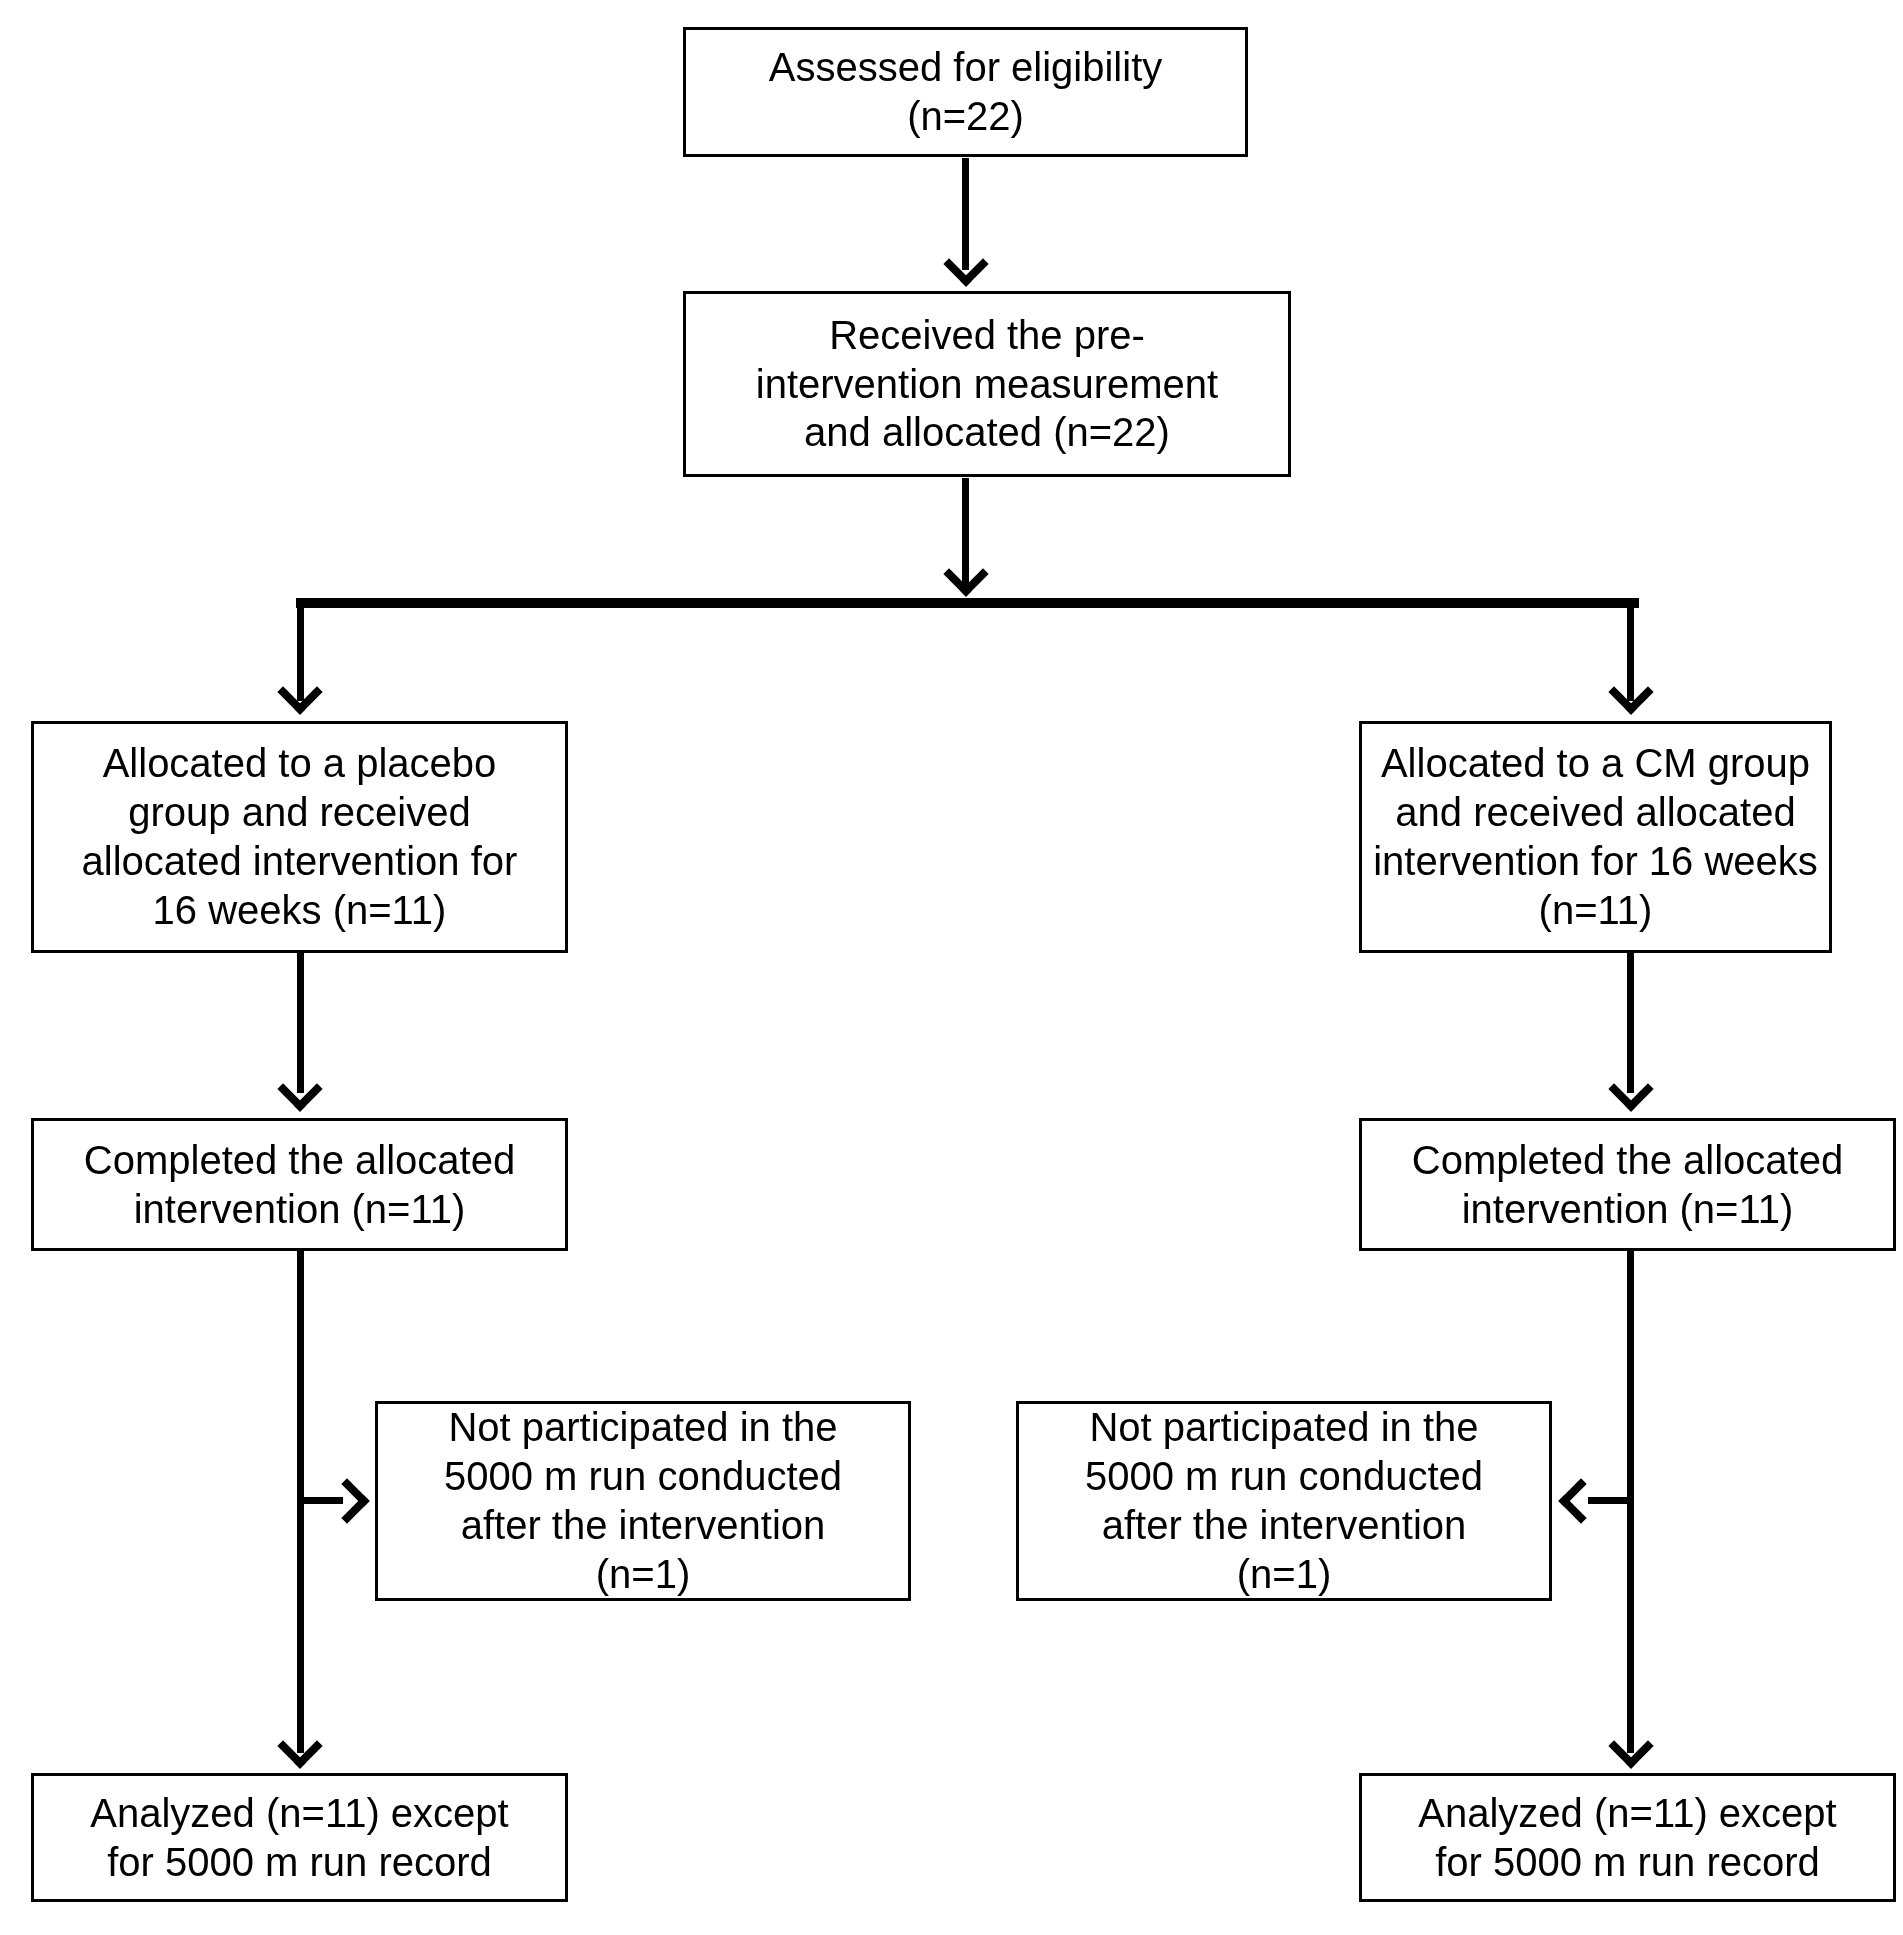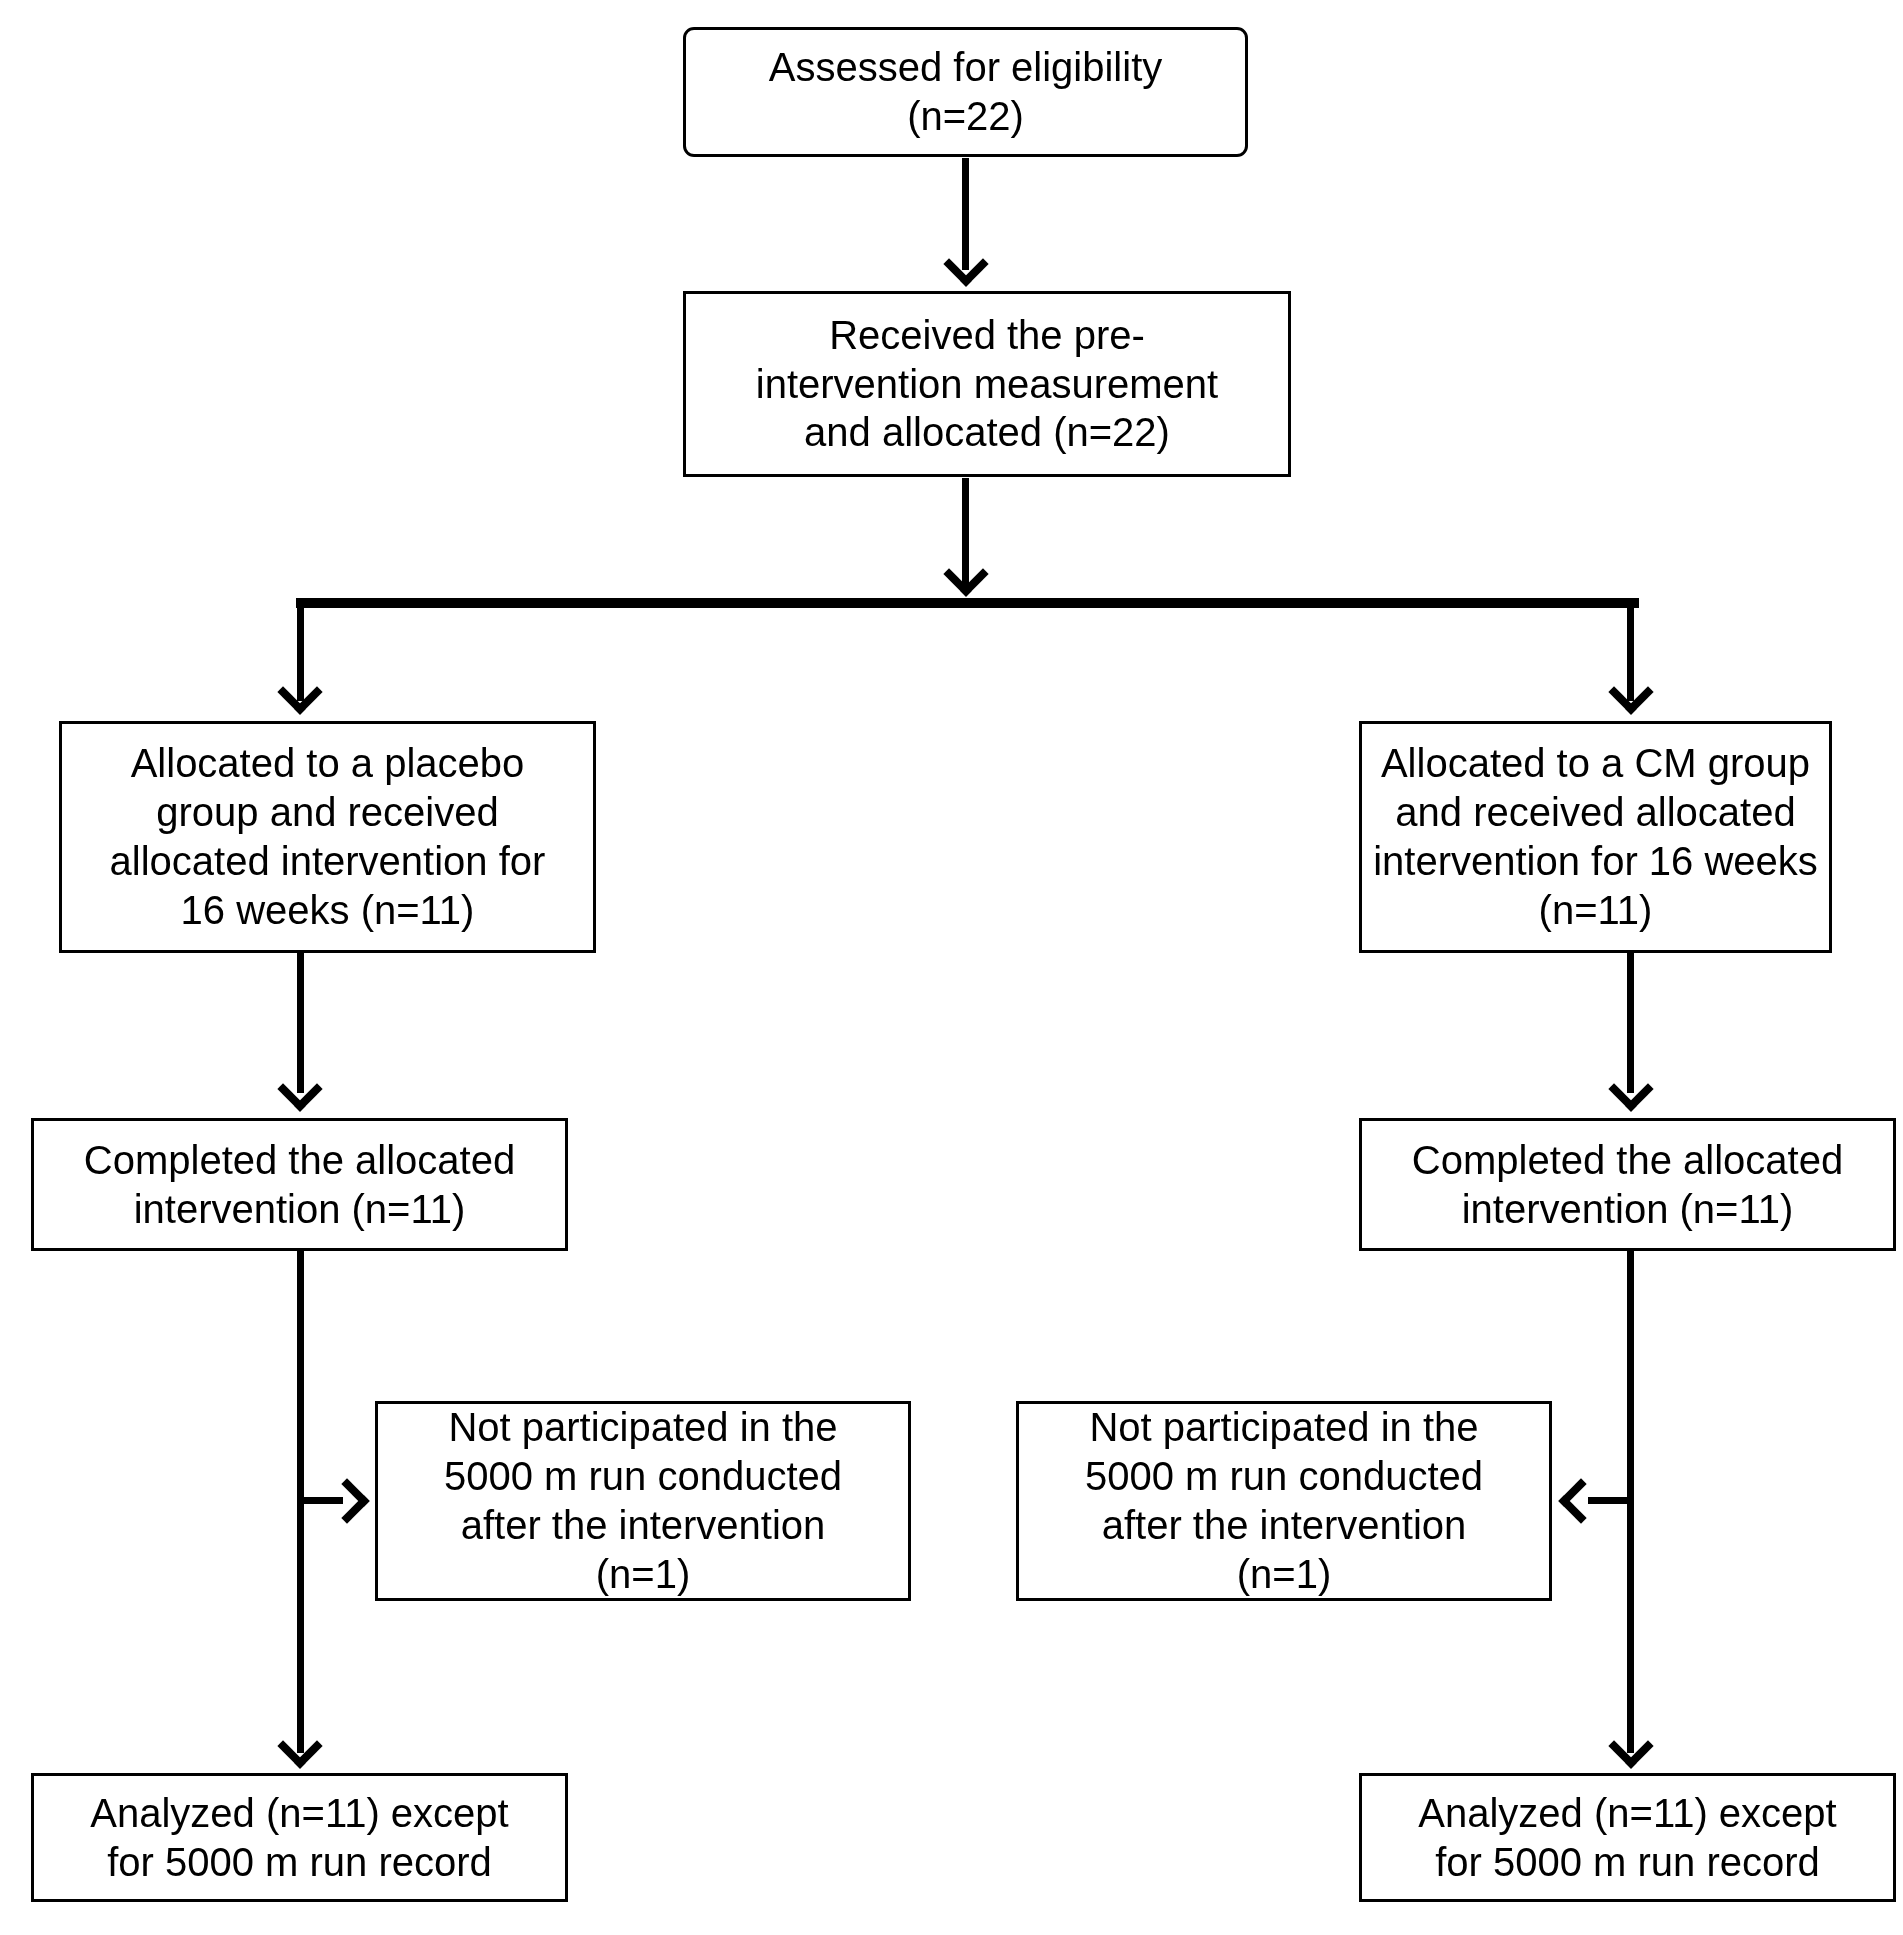--- a/index.html
+++ b/index.html
@@ -40,28 +40,28 @@
   }
   .chev.down  { border-right: 8px solid #000; border-bottom: 8px solid #000; transform: rotate(45deg); }
   .chev.right { border-top: 8px solid #000;   border-right: 8px solid #000;  transform: rotate(45deg); }
   .chev.left  { border-bottom: 8px solid #000; border-left: 8px solid #000;  transform: rotate(45deg); }
 </style>
 </head>
 <body>
 
 <div id="canvas">
 
-  <div class="box" style="left:683px; top:27px; width:565px; height:130px;border-radius:11px;">Assessed for eligibility
+  <div class="box" style="left:683px; top:27px; width:565px; height:130px;">Assessed for eligibility
 (n=22)</div>
 
   <div class="box" style="left:683px; top:291px; width:608px; height:186px;">Received the pre-
 intervention measurement
 and allocated (n=22)</div>
 
-  <div class="box" style="left:31px; top:721px; width:537px; height:232px;margin-left:28px;">Allocated to a placebo
+  <div class="box" style="left:31px; top:721px; width:537px; height:232px;">Allocated to a placebo
 group and received
 allocated intervention for
 16 weeks (n=11)</div>
 
   <div class="box" style="left:1359px; top:721px; width:473px; height:232px;">Allocated to a CM group
 and received allocated
 intervention for 16 weeks
 (n=11)</div>
 
   <div class="box" style="left:31px; top:1118px; width:537px; height:133px;">Completed the allocated

